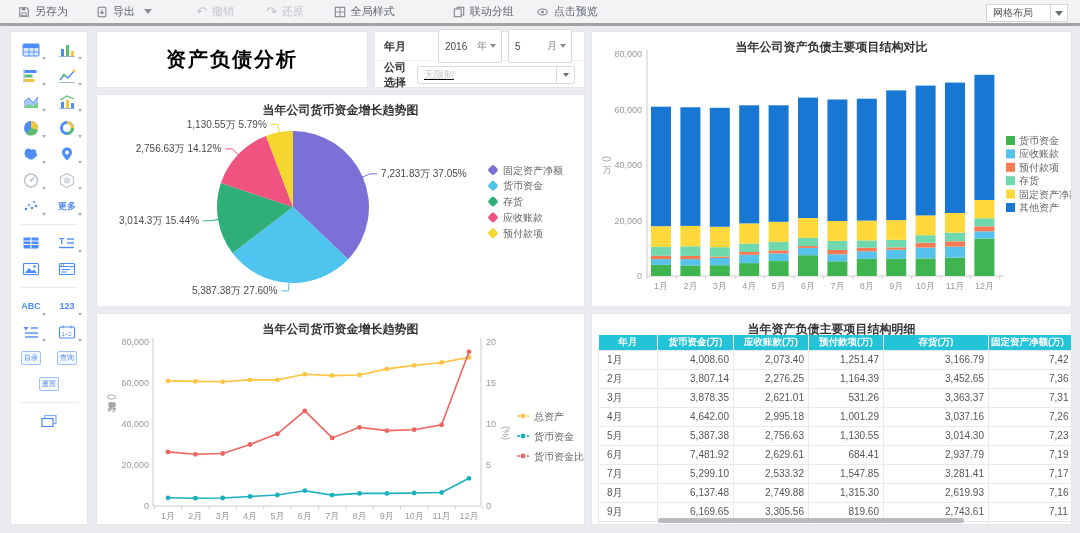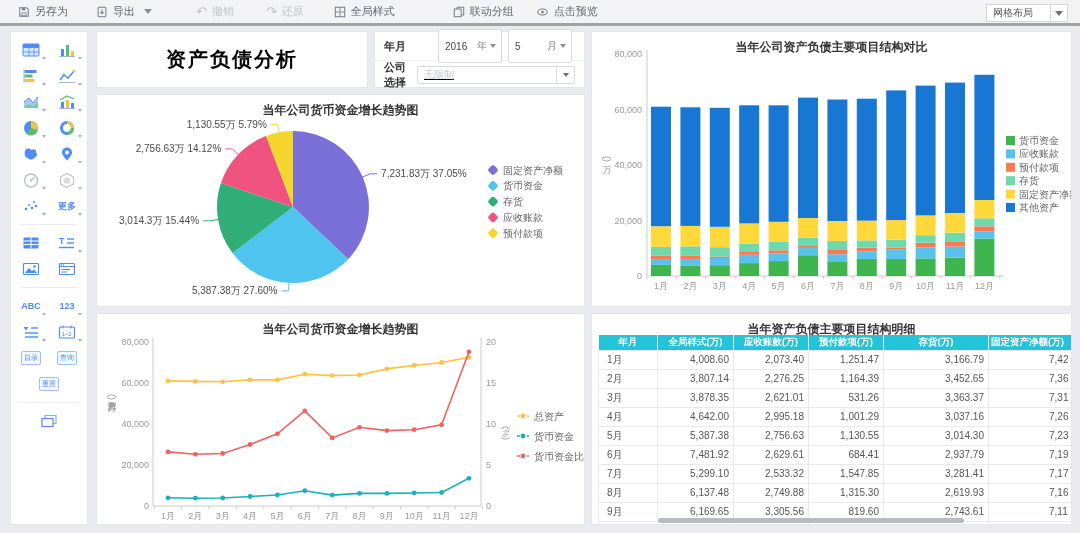--- a/index.html
+++ b/index.html
@@ -646,21 +646,21 @@
           <col style="width: 59px;">
           <col style="width: 76px;">
           <col style="width: 75px;">
           <col style="width: 75px;">
           <col style="width: 105px;">
           <col style="width: 115px;">
         </colgroup>
         <thead>
           <tr>
             <th>年月</th>
-            <th>全局样式(万)</th>
+            <th>货币资金(万)</th>
             <th>应收账款(万)</th>
             <th>预付款项(万)</th>
             <th>存货(万)</th>
             <th style="text-align: left; padding-left: 2px;">固定资产净额(万)</th>
           </tr>
         </thead>
         <tbody>
           <tr>
             <td class="mon">1月</td>
             <td class="num">4,008.60</td>

